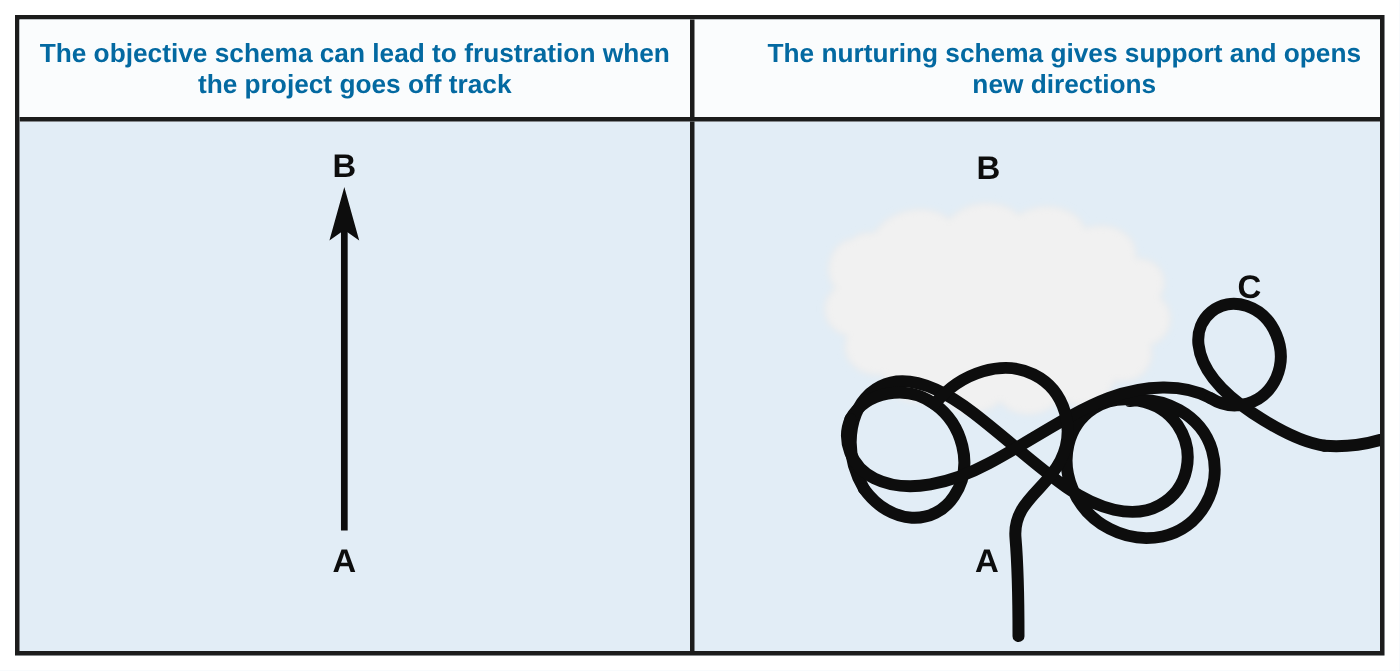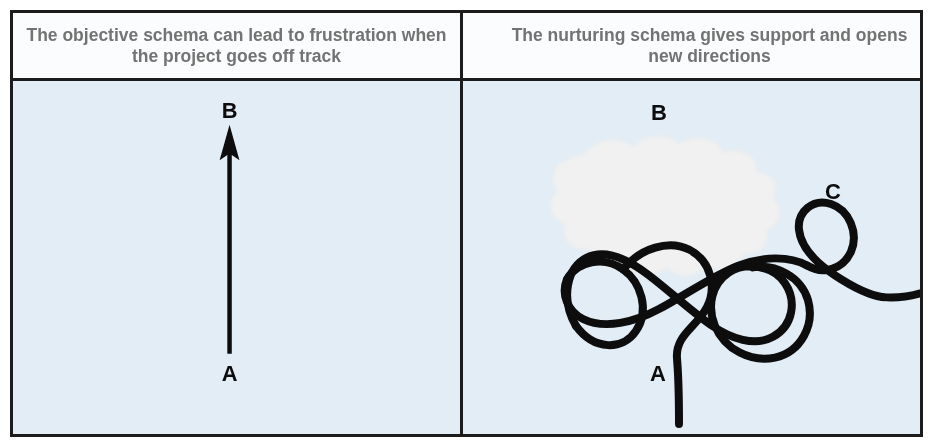--- a/index.html
+++ b/index.html
@@ -71,21 +71,21 @@
 
   .header-cell-inner {
     width: 100%;
     height: 100%;
     display: flex;
     align-items: center;
     justify-content: center;
     text-align: center;
     font-size: 17.5px;
     font-weight: bold;
-    color: #737373;
+    color: #0369a1;
     line-height: 1.18;
     padding: 0 8px;
     box-sizing: border-box;
   }
 
   .panel-svg {
     position: absolute;
     left: 0;
     top: 0;
     width: 100%;

